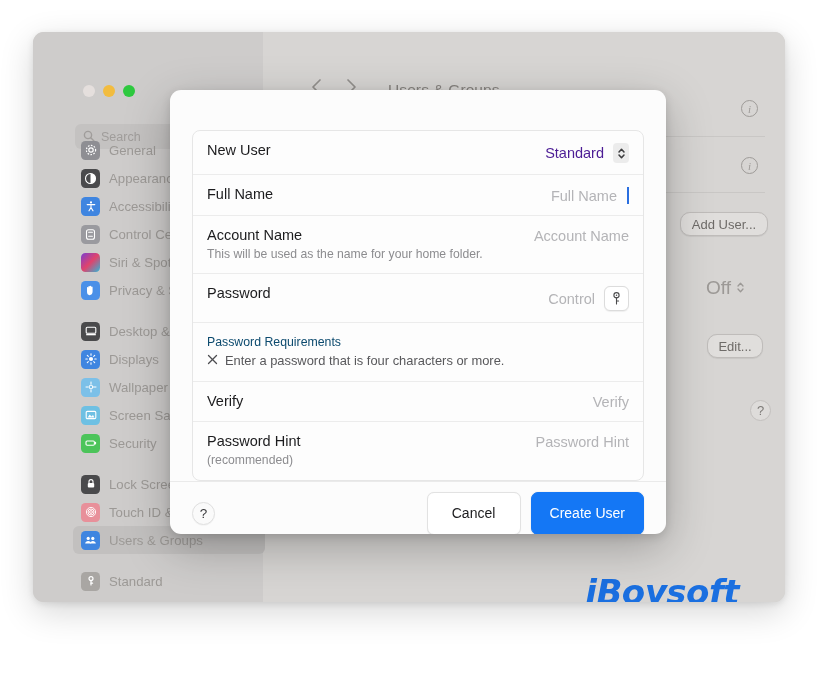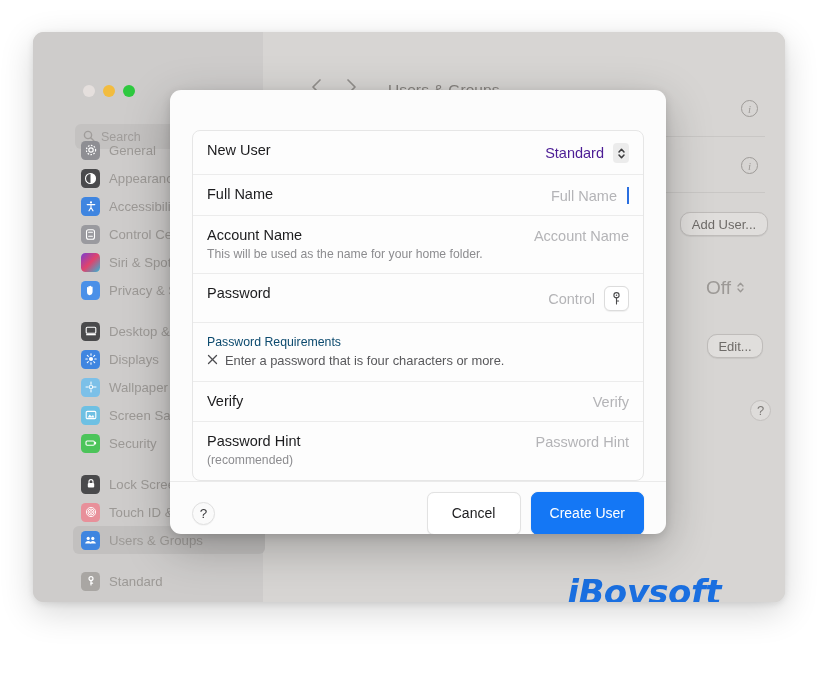--- a/index.html
+++ b/index.html
@@ -104,21 +104,21 @@
     background: #dedcda; border: 0.5px solid #c3c0be;
     color: #7d7a77; font-size: 13px;
     display: flex; align-items: center; justify-content: center;
   }
   .pane-divider {
     position: absolute; background: #c9c7c5; height: 1px;
   }
 
   
   .watermark {
-    position: absolute; right: 64px; top: 540px;
+    position: absolute; right: 46px; top: 540px;
     font-size: 34px; font-weight: bold; font-style: italic;
     color: #1a6fe0; letter-spacing: -0.5px;
     font-family: "DejaVu Sans", sans-serif;
   }
 
   
   .sheet {
     position: absolute;
     left: 170px; top: 90px;
     width: 496px; height: 444px;

